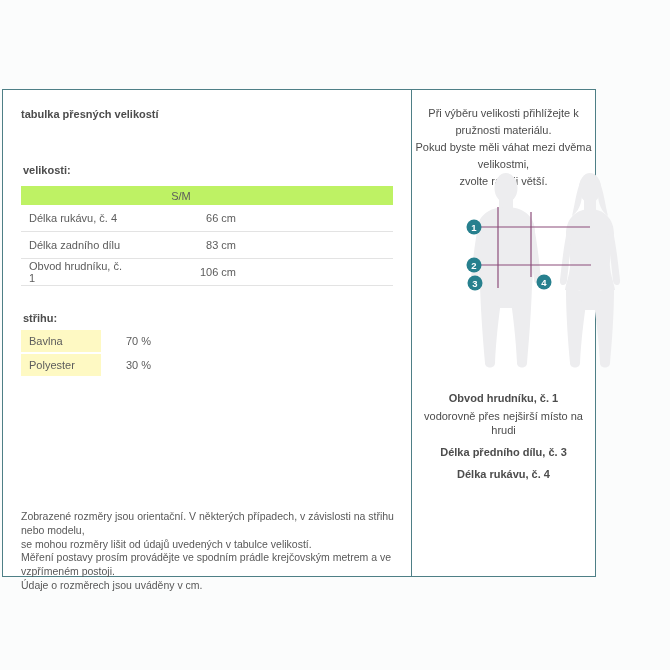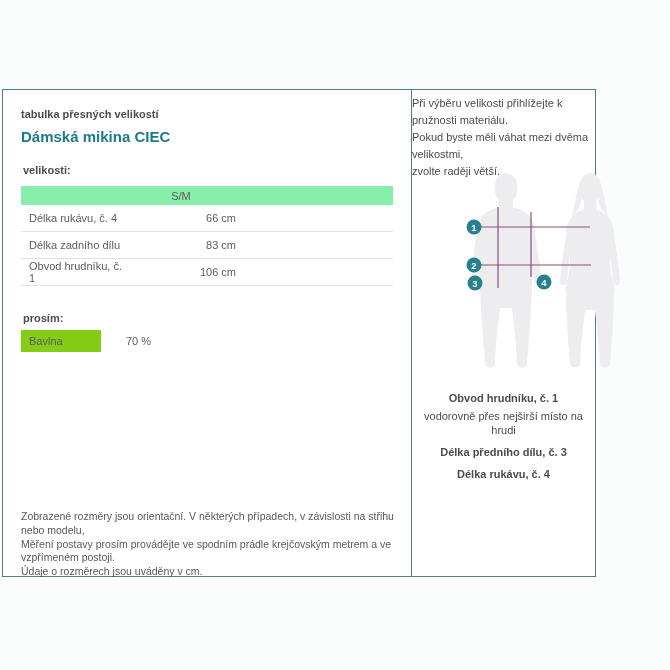--- a/index.html
+++ b/index.html
@@ -39,21 +39,21 @@
     font-size:11px; font-weight:bold; color:#4c4c4c;
     position:absolute; left:20px;
   }
   .sizes-label { top:74px; }
   .comp-label { top:222px; }
   .size-table {
     position:absolute; left:18px; top:96px;
     width:372px;
   }
   .size-table .thead {
-    height:19px; background:#86efac;
+    height:19px; background:#bef264;
     display:flex; align-items:center;
   }
   .size-table .thead .size-col {
     width:110px; margin-left:105px;
     text-align:center; font-size:11px; color:#5c5c5c;
   }
   .size-table .trow {
     height:27px; display:flex; align-items:center;
     border-bottom:1px solid #e3e3e3;
     font-size:11px; color:#5c5c5c;
@@ -61,80 +61,84 @@
   .size-table .trow .lbl { width:105px; padding-left:8px; }
   .size-table .trow .val { width:110px; text-align:right; }
   .comp-table {
     position:absolute; left:18px; top:240px; width:372px;
   }
   .comp-row {
     display:flex; align-items:center; margin-bottom:2px;
     font-size:11px; color:#5c5c5c;
   }
   .comp-row .mat {
-    width:80px; height:22px; background:#84cc16;
+    width:80px; height:22px; background:#fef9c3;
     display:flex; align-items:center; padding-left:8px;
   }
   .comp-row .pct { margin-left:25px; }
   .disclaimer {
     position:absolute; left:18px; top:420px; width:380px;
     font-size:10.5px; line-height:13.8px; color:#585858;
   }
   .intro {
-    position:absolute; left:0; top:5px; width:100%;
-    text-align:left; font-size:11px; line-height:17px; color:#4c4c4c;
+    position:absolute; left:0; top:15px; width:100%;
+    text-align:center; font-size:11px; line-height:17px; color:#4c4c4c;
   }
   .figure { position:absolute; left:42px; top:80px; width:180px; height:206px; }
   .measure-labels {
     position:absolute; left:0; top:301px; width:100%;
     text-align:center; color:#4c4c4c;
   }
   .measure-labels .m-bold { font-size:11px; font-weight:bold; line-height:14px; margin-top:8px; }
   .measure-labels .m-reg  { font-size:11px; line-height:14px; margin-top:4px; }
   .measure-labels .m-first { margin-top:0; }
 </style>
 </head>
 <body>
 
 <div class="sheet">
 
   <div class="panel-left">
     <div class="eyebrow">tabulka přesných velikostí</div>
-    <div class="title">Dámská mikina CIEC</div>
     <div class="sizes-label">velikosti:</div>
 
     <div class="size-table">
       <div class="thead">
         <div class="size-col">S/M</div>
       </div>
       <div class="trow">
         <div class="lbl">Délka rukávu, č. 4</div>
         <div class="val">66 cm</div>
       </div>
       <div class="trow">
         <div class="lbl">Délka zadního dílu</div>
         <div class="val">83 cm</div>
       </div>
       <div class="trow">
         <div class="lbl">Obvod hrudníku, č. 1</div>
         <div class="val">106 cm</div>
       </div>
     </div>
 
-    <div class="comp-label">prosím:</div>
+    <div class="comp-label">střihu:</div>
 
     <div class="comp-table">
       <div class="comp-row">
         <div class="mat">Bavlna</div>
         <div class="pct">70 %</div>
       </div>
+      <div class="comp-row">
+        <div class="mat">Polyester</div>
+        <div class="pct">30 %</div>
+      </div>
     </div>
 
     <div class="disclaimer">
       <div>Zobrazené rozměry jsou orientační. V některých případech, v závislosti na střihu nebo modelu,</div>
+      <div>se mohou rozměry lišit od údajů uvedených v tabulce velikostí.</div>
       <div>Měření postavy prosím provádějte ve spodním prádle krejčovským metrem a ve vzpřímeném postoji.</div>
       <div>Údaje o rozměrech jsou uváděny v cm.</div>
     </div>
   </div>
 
   <div class="panel-right">
     <div class="intro">
       <div>Při výběru velikosti přihlížejte k pružnosti materiálu.</div>
       <div>Pokud byste měli váhat mezi dvěma velikostmi,</div>
       <div>zvolte raději větší.</div>

